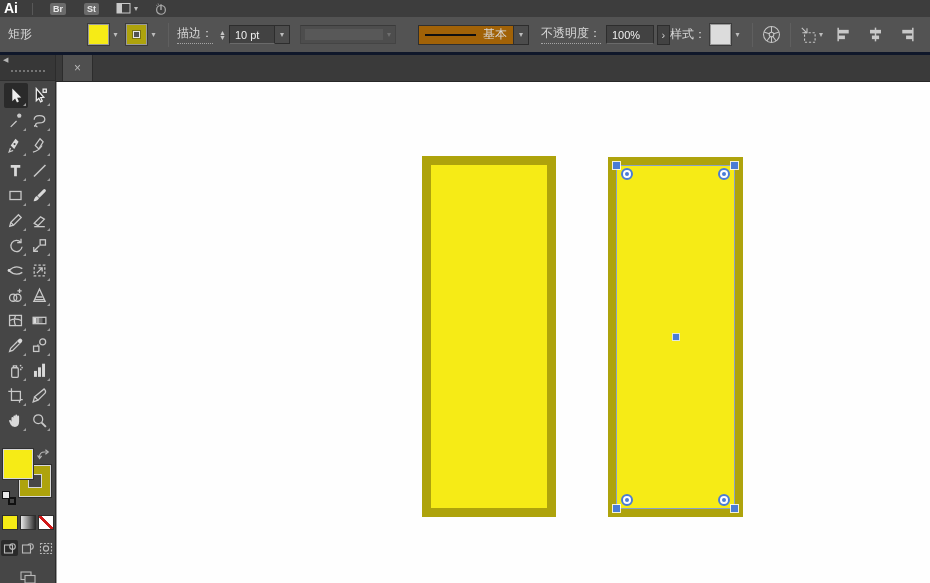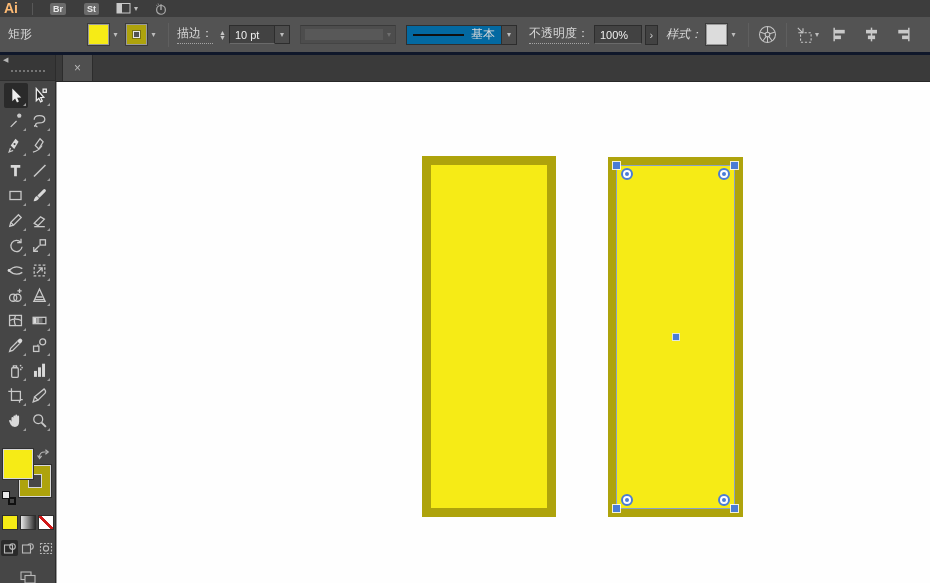--- a/index.html
+++ b/index.html
@@ -2,21 +2,21 @@
 <html><head>
 <meta charset="utf-8">
 <style>
   html,body{margin:0;padding:0;width:930px;height:583px;overflow:hidden;
     font-family:"Liberation Sans",sans-serif;background:#454545;position:relative;}
   *{box-sizing:border-box;}
 
   
   .menubar{position:absolute;top:0;left:0;right:0;height:17px;background:#3d3d3d;
     display:flex;align-items:center;color:#d2d2d2;font-size:11px;white-space:nowrap;}
-  .ai-logo{color:#fdba74;font-weight:bold;font-size:14px;line-height:17px;
+  .ai-logo{color:#ffffff;font-weight:bold;font-size:14px;line-height:17px;
     padding:0 6px 1px 4px;letter-spacing:0;}
   .menu-item{padding:0 9px;cursor:default;}
   .mb-sep{width:1px;height:12px;background:#585858;margin:0 8px;}
   .mb-btn{background:#6b6b6b;color:#e8e8e8;font-size:9px;font-weight:bold;
     border-radius:2px;padding:1px 3px;margin:16px 9px;line-height:10px;}
   .mb-ico{display:flex;align-items:center;margin:0 8px;gap:2px;}
   .chev{font-size:8px;color:#bdbdbd;line-height:1;}
 
   
   .controlbar{position:absolute;top:17px;left:0;right:0;height:38px;background:#535353;
@@ -34,22 +34,22 @@
   .stepper{display:flex;flex-direction:column;line-height:5px;font-size:7px;
     color:#c7c7c7;margin:0 3px 0 6px;}
   .field{background:#424242;border:1px solid #2d2d2d;border-bottom-color:#6a6a6a;
     color:#efefef;font-size:11px;height:19px;display:flex;align-items:center;
     padding:0 5px;}
   .dd-chev{width:15px;height:19px;background:#4c4c4c;border:1px solid #2d2d2d;border-left:none;
     display:flex;align-items:center;justify-content:center;}
   .dd-disabled{width:96px;height:19px;background:#4d4d4d;border:1px solid #444;
     border-top-color:#3a3a3a;margin-left:10px;display:flex;align-items:center;}
   .dd-disabled .chev{color:#6e6e6e;margin-left:auto;margin-right:4px;}
-  .dd-style{width:96px;height:20px;background:#0369a1;border:1px solid #2f2f2f;
-    margin-left:10px;display:flex;align-items:center;padding:0 6px;gap:7px;font-family:Liberation Serif, serif;}
+  .dd-style{width:96px;height:20px;background:#a16207;border:1px solid #2f2f2f;
+    margin-left:22px;display:flex;align-items:center;padding:0 6px;gap:7px;font-family:Liberation Serif, serif;}
   .line-swatch{flex:1;height:2px;background:#101010;}
   .exp-btn{width:13px;height:20px;background:#424242;border:1px solid #2d2d2d;
     display:flex;align-items:center;justify-content:center;color:#cfcfcf;
     font-size:11px;margin-left:3px;}
   .style-swatch{width:21px;height:21px;background:#dcdcdc;border:1px solid #9a9a9a;
     outline:1px solid #3c3c3c;}
   .cb-icon{display:flex;align-items:center;justify-content:center;}
   .align-group{display:flex;align-items:center;gap:12px;margin-left:12px;margin-right:6px;}
 
   
@@ -172,21 +172,21 @@
   <span class="dd-style">
     <span class="line-swatch"></span>
     <span>基本</span>
   </span>
   <span class="dd-chev chev" style="height:20px;">▾</span>
 
   <span class="cb-link" style="margin-left:12px;">不透明度：</span>
   <span class="field" style="width:48px;margin-left:5px;">100%</span>
   <span class="exp-btn">›</span>
 
-  <span style="margin-left:8px;font-style:italic;">样式：</span>
+  <span style="margin-left:0;">样式：</span>
   <span class="style-swatch" style="margin-left:4px;"></span>
   <span class="sw-chev chev">▾</span>
 
   <span class="cb-sep"></span>
 
   <span class="cb-icon">
     <svg width="21" height="21" viewBox="0 0 20 20">
       <circle cx="10" cy="10" r="7.6" fill="none" stroke="#c4c4c4"></circle>
       <circle cx="10" cy="10" r="2.2" fill="none" stroke="#c4c4c4"></circle>
       <path d="M10 2.4 v5.4 M10 12.2 v5.4 M2.7 7.6 l5.2 1.7 M17.3 7.6 l-5.2 1.7 M5.5 16.2 l3.3-4.4 M14.5 16.2 l-3.3-4.4" stroke="#c4c4c4" fill="none" stroke-width="1"></path>

